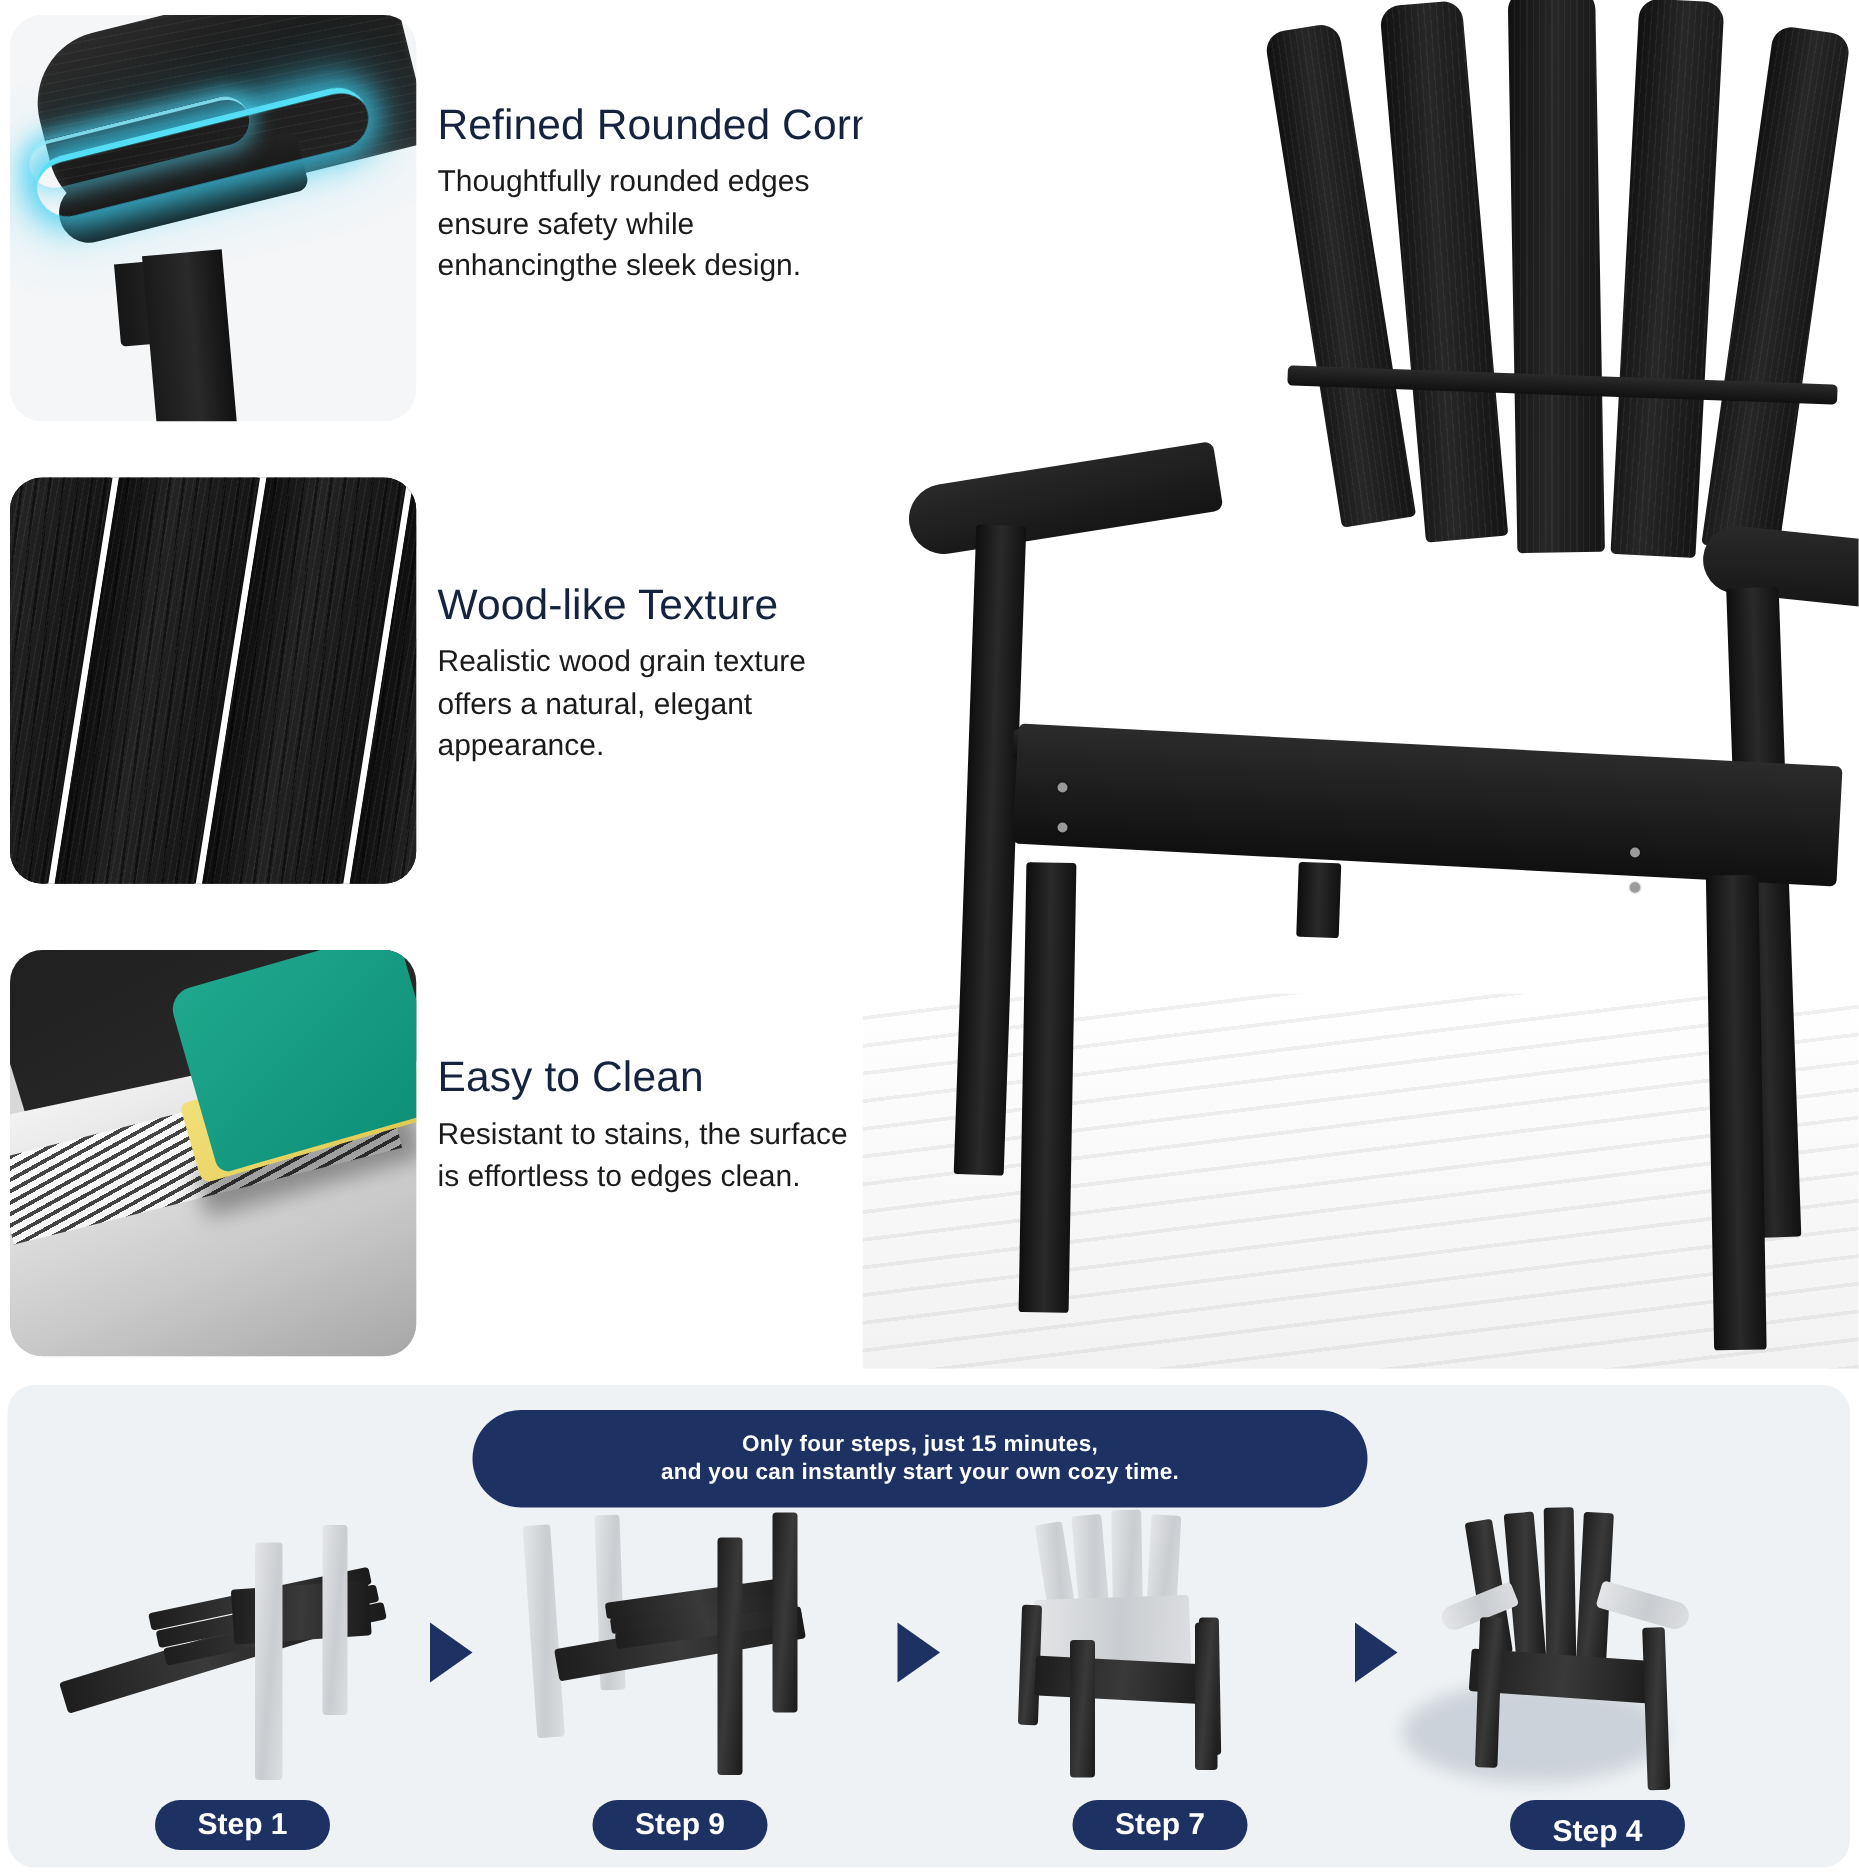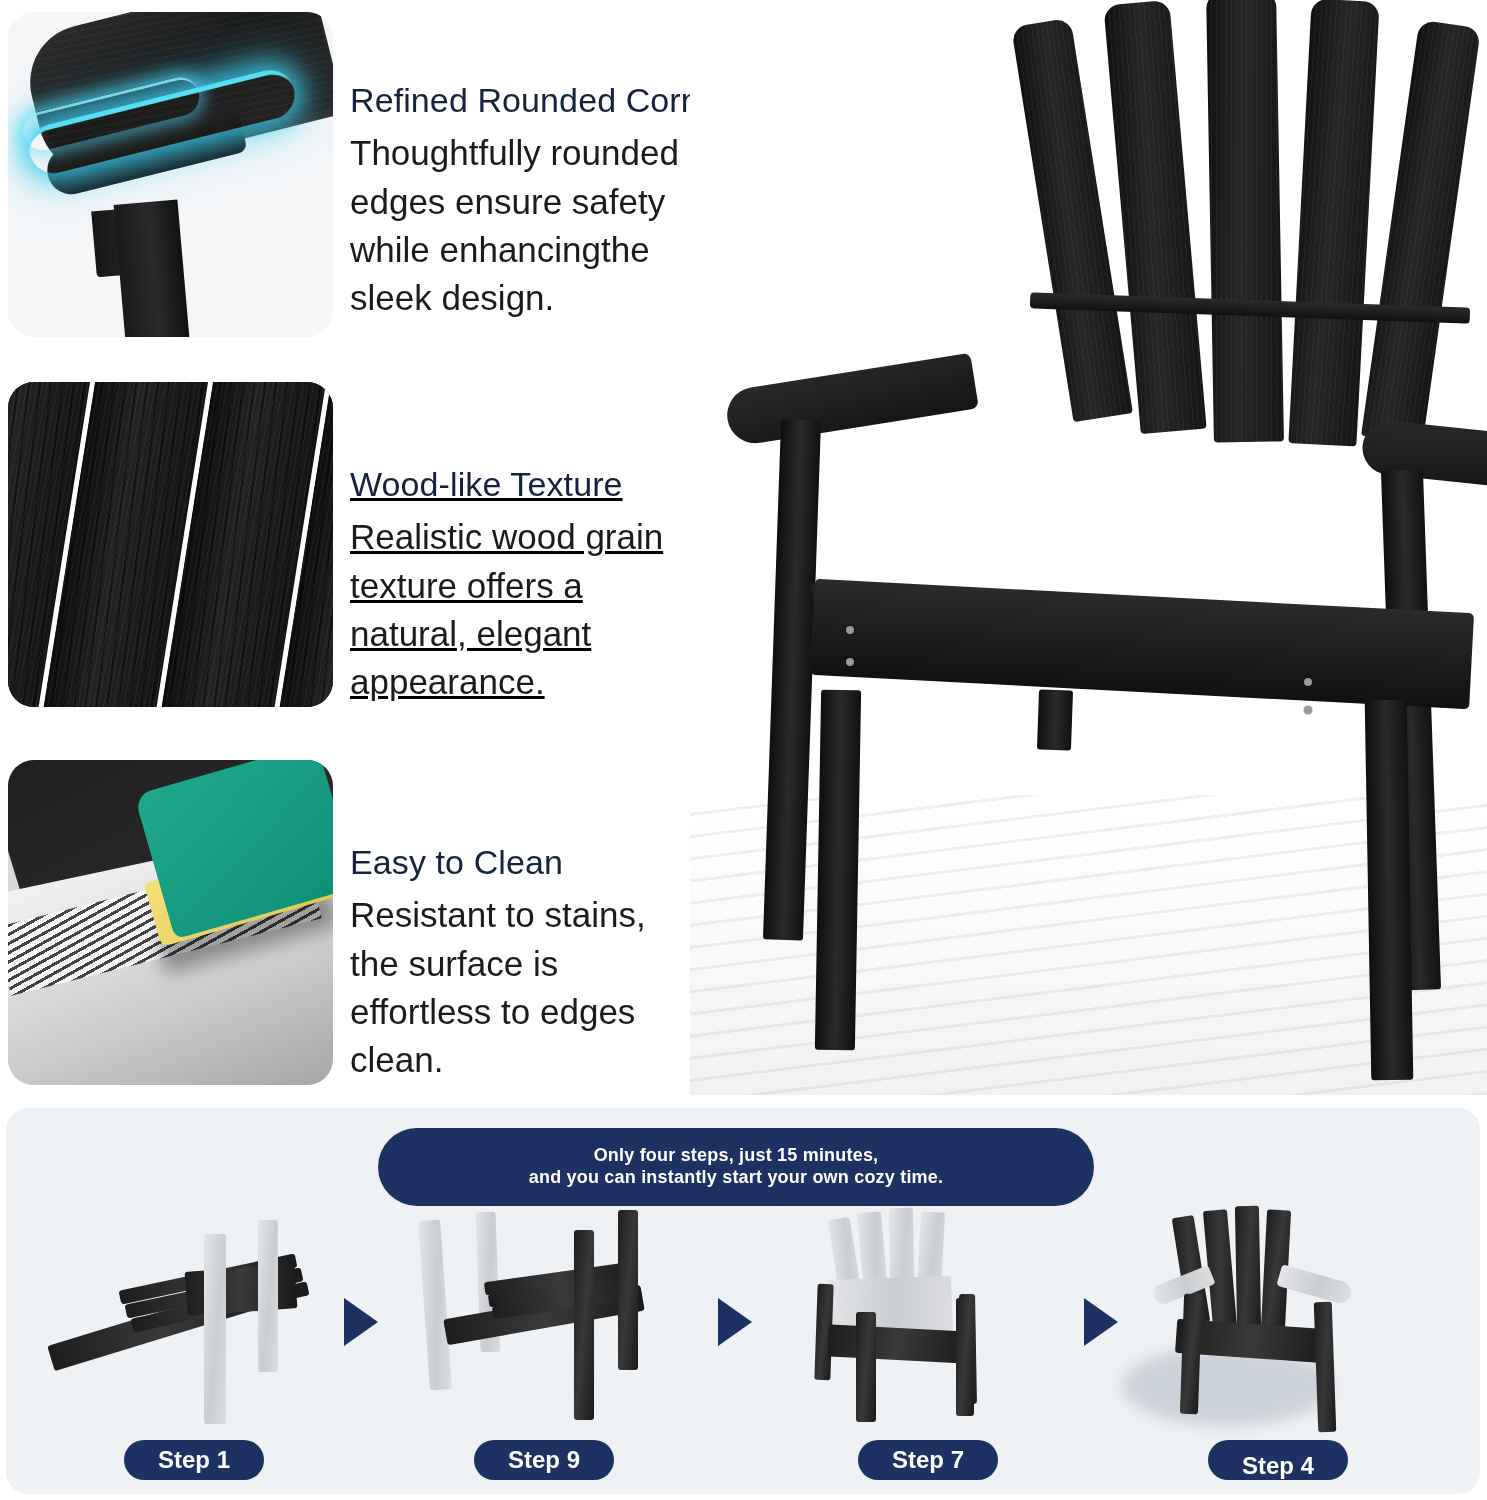--- a/index.html
+++ b/index.html
@@ -105,28 +105,28 @@
     transform:rotate(-16deg);border-radius:6px 8px 12px 8px;
   }
   .sponge-shadow{
     position:absolute;right:-4px;top:150px;width:180px;height:40px;
     background:rgba(0,0,0,.35);filter:blur(9px);transform:rotate(-16deg);
   }
 
   
   .feature-text{position:absolute;left:350px;}
   #feat-text-1{top:82px;}
-  #feat-text-2{top:466px;text-decoration:underline;}
+  #feat-text-2{top:466px;}
   #feat-text-3{top:844px;}
   .feat-title{
     font-size:34px;font-weight:400;color:#15233f;letter-spacing:.1px;
     margin:0 0 10px 0;line-height:1.1;white-space:nowrap;
   }
   .feat-desc{
-    font-size:35px;color:#1b1b1b;line-height:1.38;margin:0;font-weight:400;
+    font-size:24px;color:#1b1b1b;line-height:1.38;margin:0;font-weight:400;
   }
 
   
   #hero{position:absolute;left:690px;top:0;width:797px;height:1095px;overflow:hidden;background:#fff;}
   .hero-floor{
     position:absolute;left:0;bottom:0;width:797px;height:300px;
     background:linear-gradient(180deg,#ffffff,#f2f2f2);
   }
   .hero-floor::after{
     content:"";position:absolute;inset:0;

